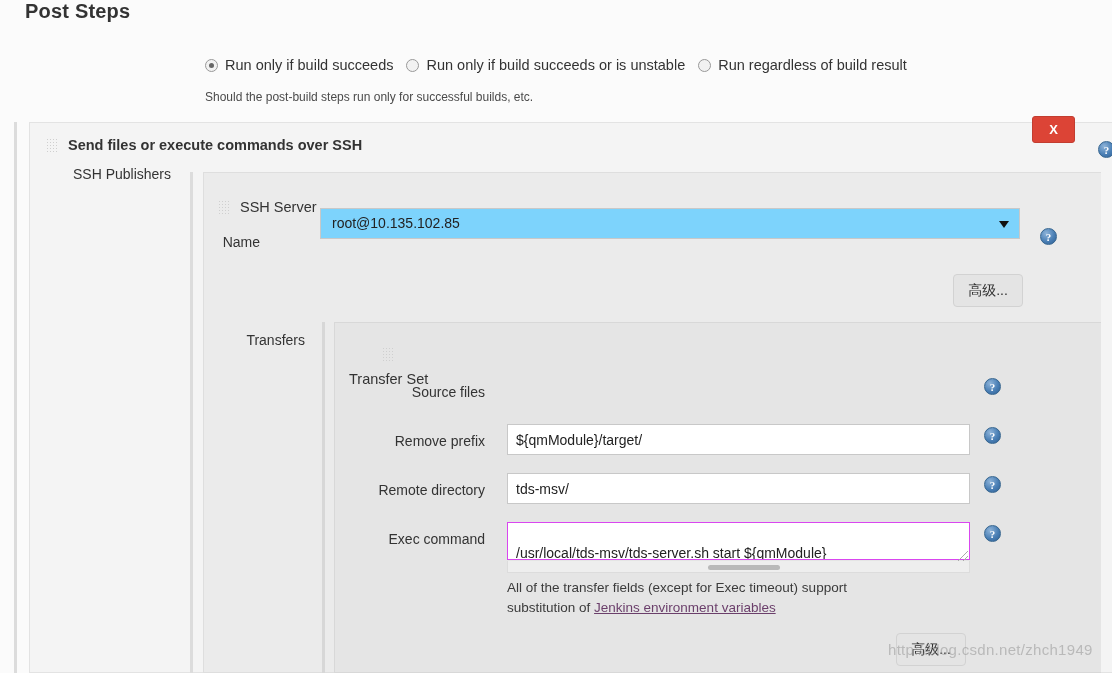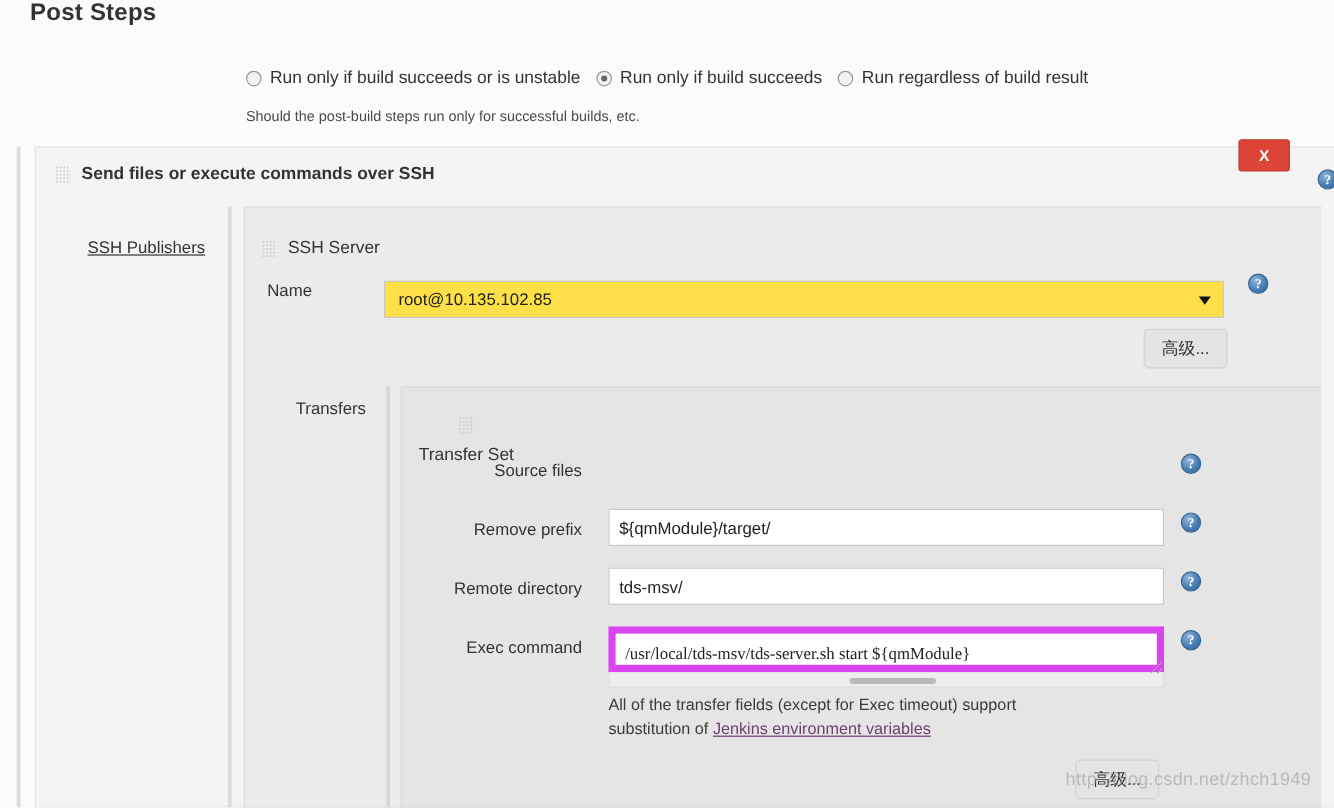--- a/index.html
+++ b/index.html
@@ -93,21 +93,21 @@
     display: flex; align-items: center; justify-content: center;
     box-sizing: border-box; font-family: "Liberation Serif", serif;
     flex: none;
   }
   .help-edge { position: absolute; left: 1098px; top: 141px; }
 
   
   .row-label {
     position: absolute; font-size: 14px; color: #333; text-align: right;
   }
-  .lbl-publishers { left: 36px; top: 198px; width: 135px; text-decoration: underline; }
+  .lbl-publishers { left: 36px; top: 166px; width: 135px; }
 
   .panel-1 {
     position: absolute; left: 190px; top: 172px;
     width: 908px; height: 501px;
     border-left: 3px solid #dcdcdc; box-sizing: border-box;
   }
   .panel-1-body {
     position: absolute; left: 10px; top: 0; width: 898px; height: 501px;
     background: #ebebeb; border: 1px solid #dedede; border-right: none;
     box-sizing: border-box;
@@ -115,23 +115,23 @@
   .panel-1-title {
     position: absolute; left: 14px; top: 26px;
     display: flex; align-items: center; gap: 9px;
     font-size: 14.5px; color: #333;
   }
 
   .lbl-name { left: 170px; top: 234px; width: 90px; }
 
   
   .name-select {
-    position: absolute; left: 320px; top: 234px;
+    position: absolute; left: 320px; top: 208px;
     width: 700px; height: 31px;
-    background: #fde047; border: 1px solid #c8c8c8;
+    background: #7dd3fc; border: 1px solid #c8c8c8;
     box-sizing: border-box; cursor: pointer;
   }
   .name-select .val {
     position: absolute; left: 11px; top: 6px;
     font-size: 14px; color: #222;
   }
   .caret {
     position: absolute; right: 10px; top: 12px;
     width: 0; height: 0;
     border-left: 5px solid transparent; border-right: 5px solid transparent;
@@ -184,25 +184,25 @@
     padding: 0 0 0 8px;
     outline: none;
   }
   .txt-src   { top: 375px; }
   .txt-rmpfx { top: 424px; }
   .txt-rdir  { top: 473px; }
 
   .ta-wrap { position: absolute; left: 507px; top: 522px; width: 463px; }
   .ta {
     width: 463px; height: 38px;
-    background: #fff; border: 6px solid #d946ef;
+    background: #fff; border: 1px solid #d946ef;
     box-sizing: border-box; resize: none; overflow: hidden;
-    font-family: Liberation Serif, serif;
+    font-family: Liberation Sans, sans-serif;
     font-size: 14px; color: #222;
-    padding: 10px 0 0 8px; outline: none;
+    padding: 22px 0 0 8px; outline: none;
     white-space: nowrap;
   }
   .ta-grip {
     position: absolute; right: 2px; bottom: 3px;
     width: 10px; height: 10px; pointer-events: none;
     background:
       linear-gradient(135deg, transparent 46%, #aaa 46%, #aaa 54%, transparent 54%),
       linear-gradient(135deg, transparent 72%, #aaa 72%, #aaa 80%, transparent 80%);
   }
   .ta-scroll {
@@ -237,26 +237,26 @@
 </style>
 </head>
 <body>
 
 <div class="page">
 
   <div class="page-title">Post Steps</div>
 
   <div class="radio-row">
     <label class="radio-opt">
+      <span class="radio checked"></span>
+      <span class="radio-label">Run only if build succeeds</span>
+    </label>
+    <label class="radio-opt">
       <span class="radio"></span>
       <span class="radio-label">Run only if build succeeds or is unstable</span>
-    </label>
-    <label class="radio-opt">
-      <span class="radio checked"></span>
-      <span class="radio-label">Run only if build succeeds</span>
     </label>
     <label class="radio-opt">
       <span class="radio"></span>
       <span class="radio-label">Run regardless of build result</span>
     </label>
   </div>
   <div class="radio-help">Should the post-build steps run only for successful builds, etc.</div>
 
   <div class="outer-block">
     <div class="block-body">

